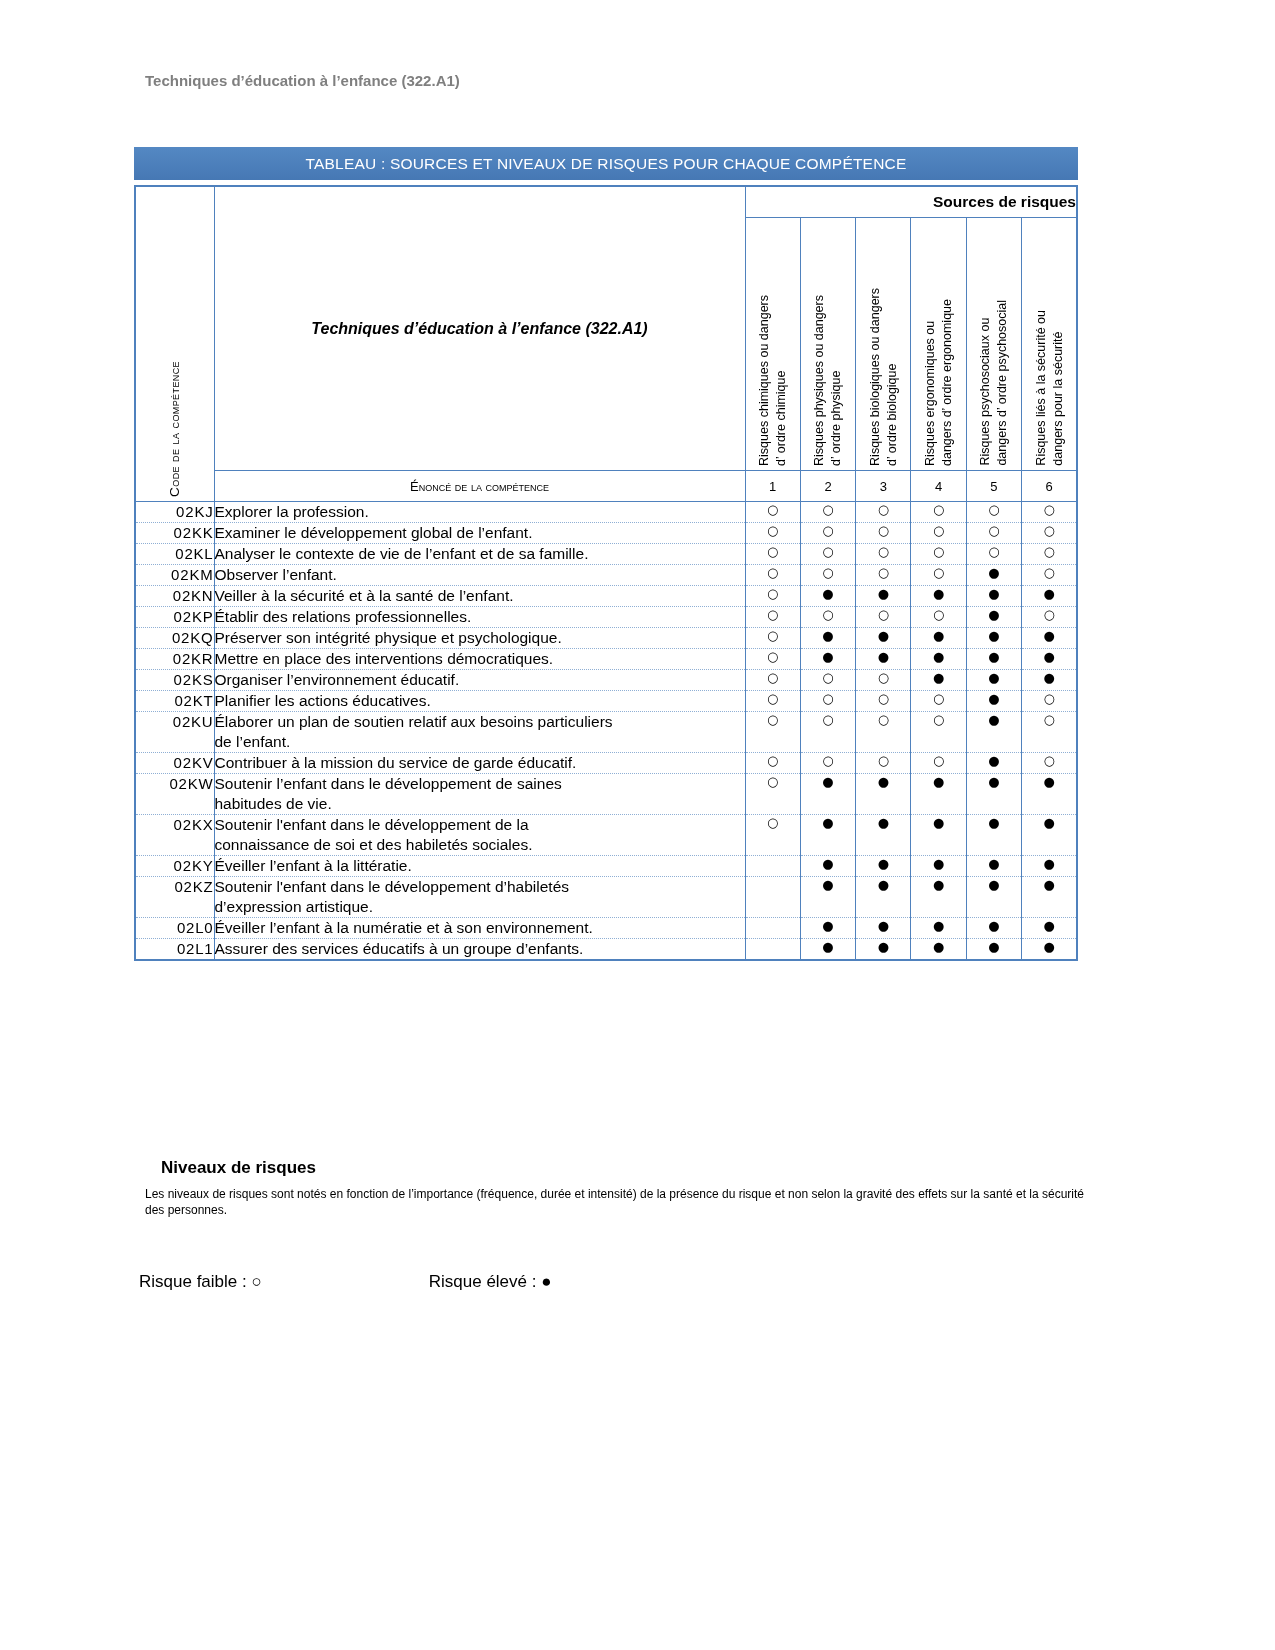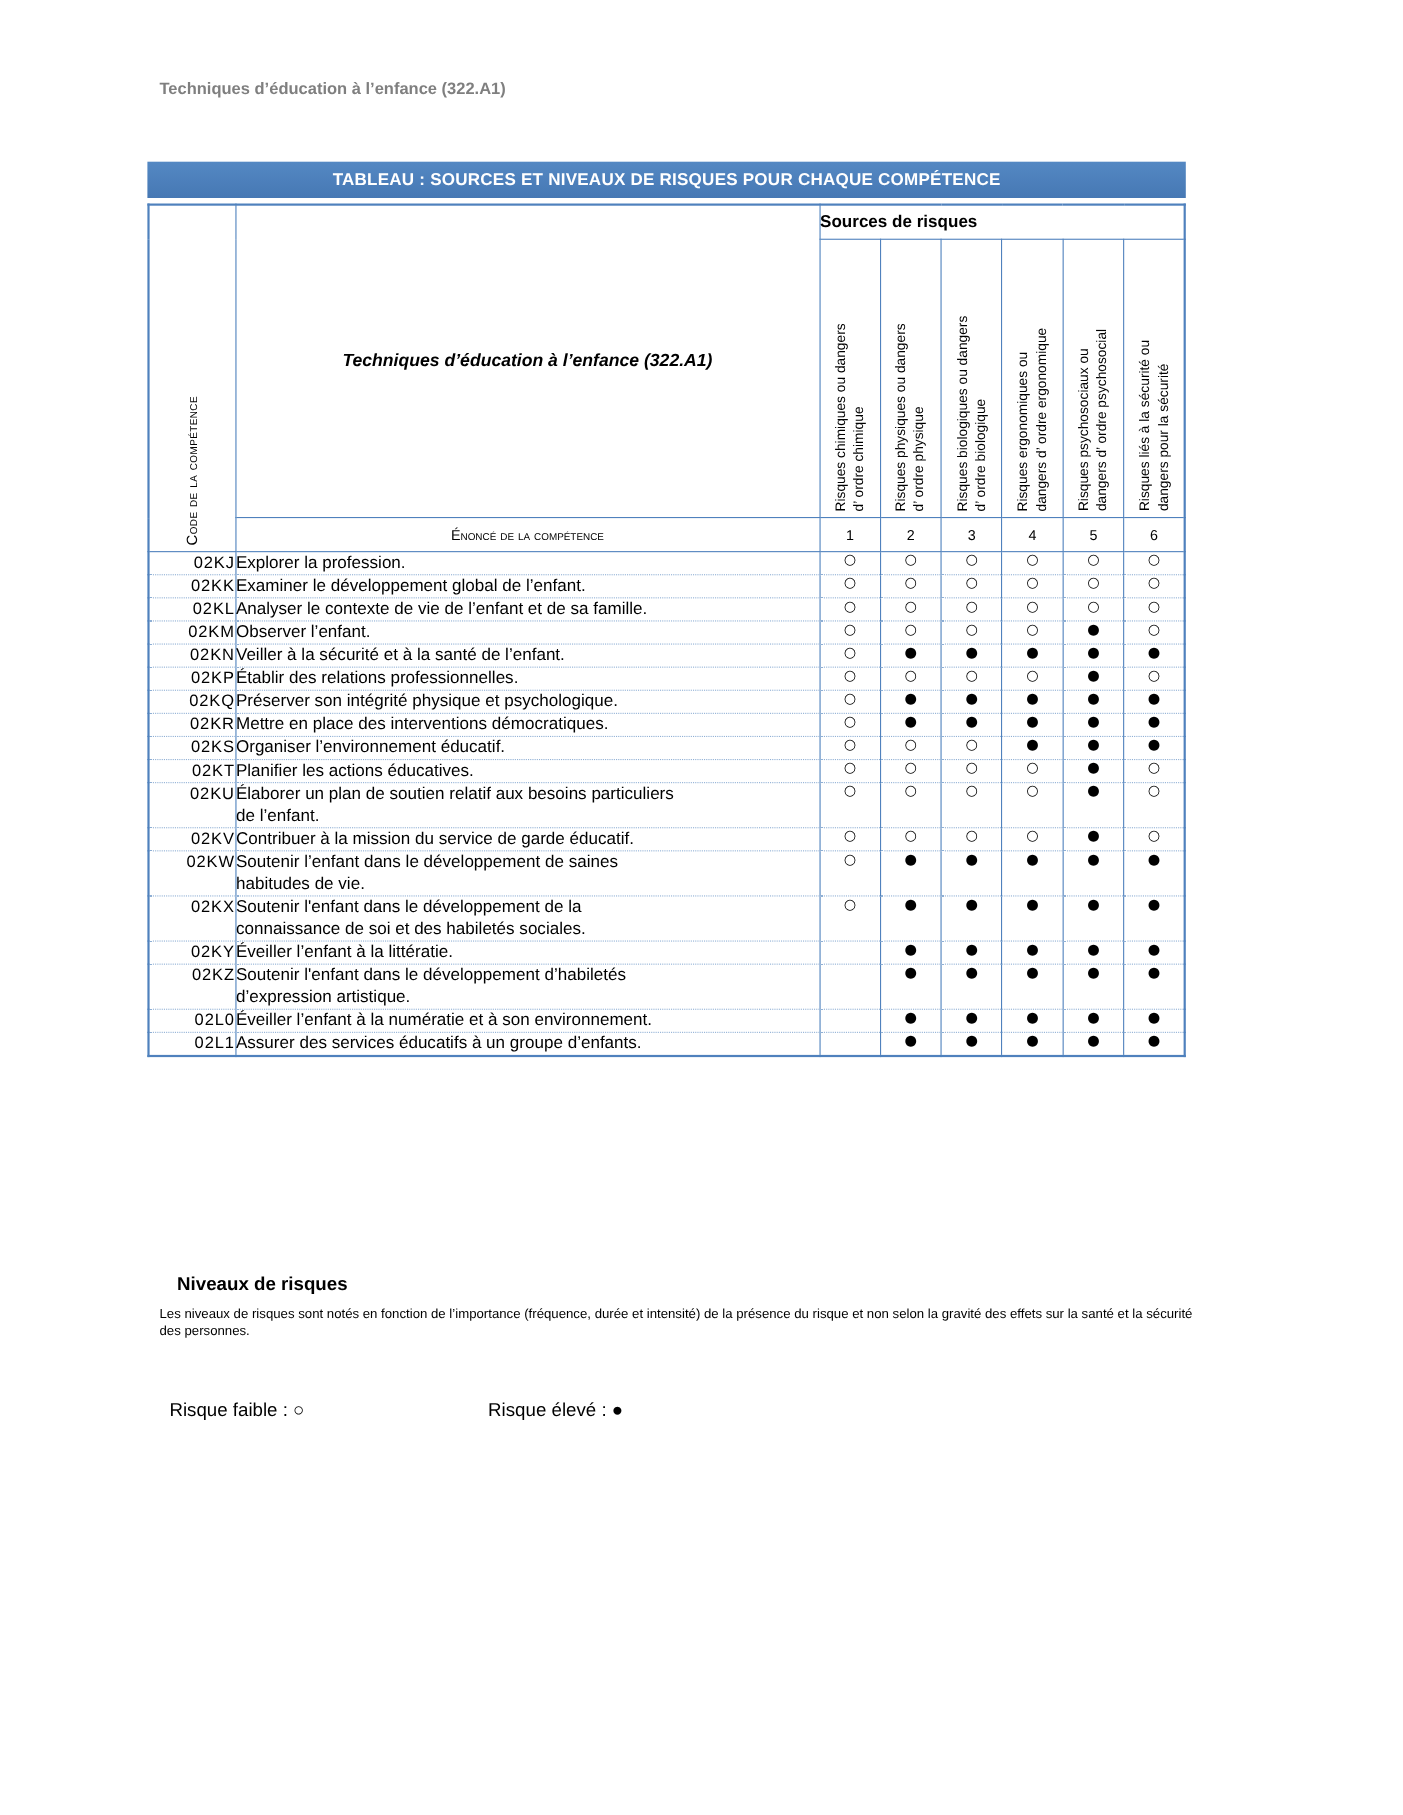--- a/index.html
+++ b/index.html
@@ -8,51 +8,51 @@
     font-family: "Liberation Sans", "DejaVu Sans", sans-serif; color: #000;
     overflow: hidden;
   }
   .doc-header {
     position: absolute; top: 72px; left: 145px;
     font-size: 15px; font-weight: bold; color: #7f7f7f;
   }
   .table-wrap { position: absolute; top: 147px; left: 134px; width: 944px; }
   .title-bar {
     height: 33px; background: linear-gradient(180deg, #5488c3, #4678b4);
-    color: #ffffff; font-weight: bold; font-size: 15.5px; letter-spacing: 0.2px;
+    color: #ffffff; font-weight: normal; font-size: 15.5px; letter-spacing: 0.2px;
     display: flex; align-items: center; justify-content: center;
   }
   table.risk-table {
     width: 944px; margin-top: 5px; border-collapse: collapse; table-layout: fixed;
     border: 2px solid #4f81bd;
   }
   .risk-table th, .risk-table td { border: 1px solid #4f81bd; padding: 0; }
   th { font-weight: normal; }
-  .sources-head { font-size: 15.5px; font-weight: bold; height: 30px; text-align: left; vertical-align: middle; }
+  .sources-head { font-size: 15.5px; font-weight: bold; height: 30px; text-align: right; vertical-align: middle; }
   .program-head { font-size: 16px; font-weight: bold; font-style: italic; text-align: center; vertical-align: middle; }
   .code-head { vertical-align: bottom; text-align: center; padding-bottom: 14px; }
   .risk-label-cell { height: 252px; vertical-align: bottom; text-align: center; padding-bottom: 8px; }
   .vtext {
     writing-mode: vertical-rl; transform: rotate(180deg); display: inline-block;
     white-space: pre-line; font-size: 12.5px; line-height: 1.32; text-align: left;
   }
   .code-vtext { font-size: 13.5px; font-variant: small-caps; letter-spacing: 0.4px; }
   .enonce-head { font-variant: small-caps; font-size: 13px; text-align: center; padding: 4px 8px; height: 30px; vertical-align: middle; }
   .risk-number-cell { font-size: 13px; text-align: center; vertical-align: middle; height: 30px; }
   .risk-table tbody td {
     border-left: 1px solid #4f81bd; border-right: 1px solid #4f81bd;
     border-top: 1px dotted #8fafd4; border-bottom: 1px dotted #8fafd4;
     vertical-align: top;
   }
   .code-cell { text-align: right; font-size: 15px; letter-spacing: 0.8px; padding: 5px 2px; line-height: 20px; }
   .comp-cell { font-size: 15.5px; padding: 5px 10px; line-height: 20px; white-space: pre-line; }
   .mark-cell { text-align: center; font-size: 13px; padding-top: 7px; font-family: "DejaVu Sans", sans-serif; }
   .section-heading { position: absolute; top: 1158px; left: 145px; font-size: 17px; font-weight: bold; margin-left: 16px; }
   .section-text { position: absolute; top: 1186px; left: 145px; width: 940px; font-size: 12px; line-height: 1.35; }
-  .legend-line { position: absolute; top: 1272px; left: 154px; font-size: 17px; }
+  .legend-line { position: absolute; top: 1272px; left: 139px; font-size: 17px; }
   .legend-low { display: inline-block; width: 285px; }
   .footer { position: absolute; top: 1508px; left: 0; width: 100%; font-size: 14.5px; }
   .page-num { position: absolute; left: 50%; transform: translateX(-50%); color: #31859c; }
   .ministry { position: absolute; right: 188px; color: #7f7f7f; }
 </style>
 </head>
 <body>
 
 <div class="page">
 

